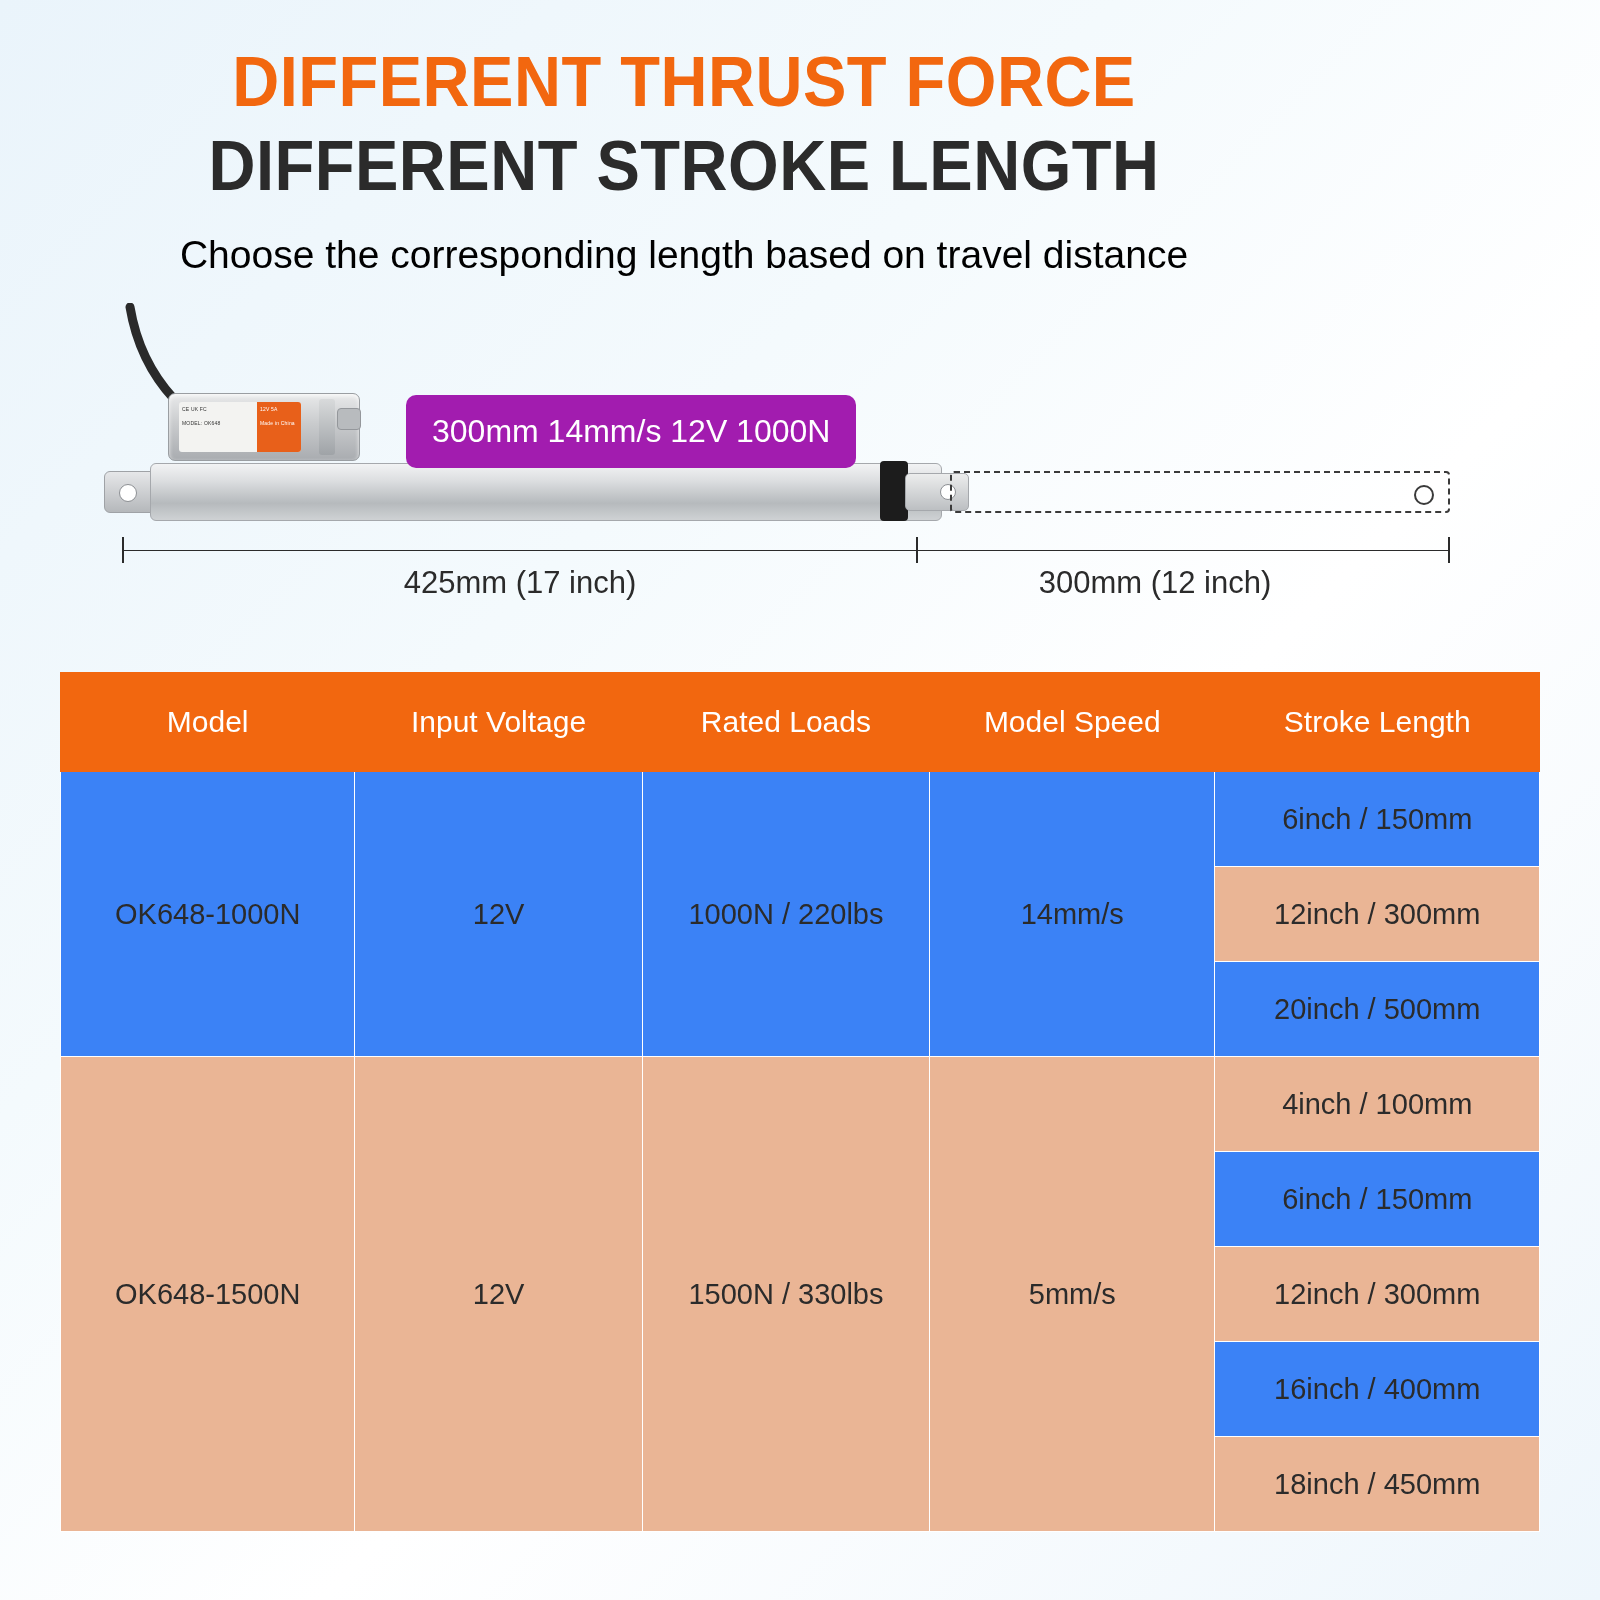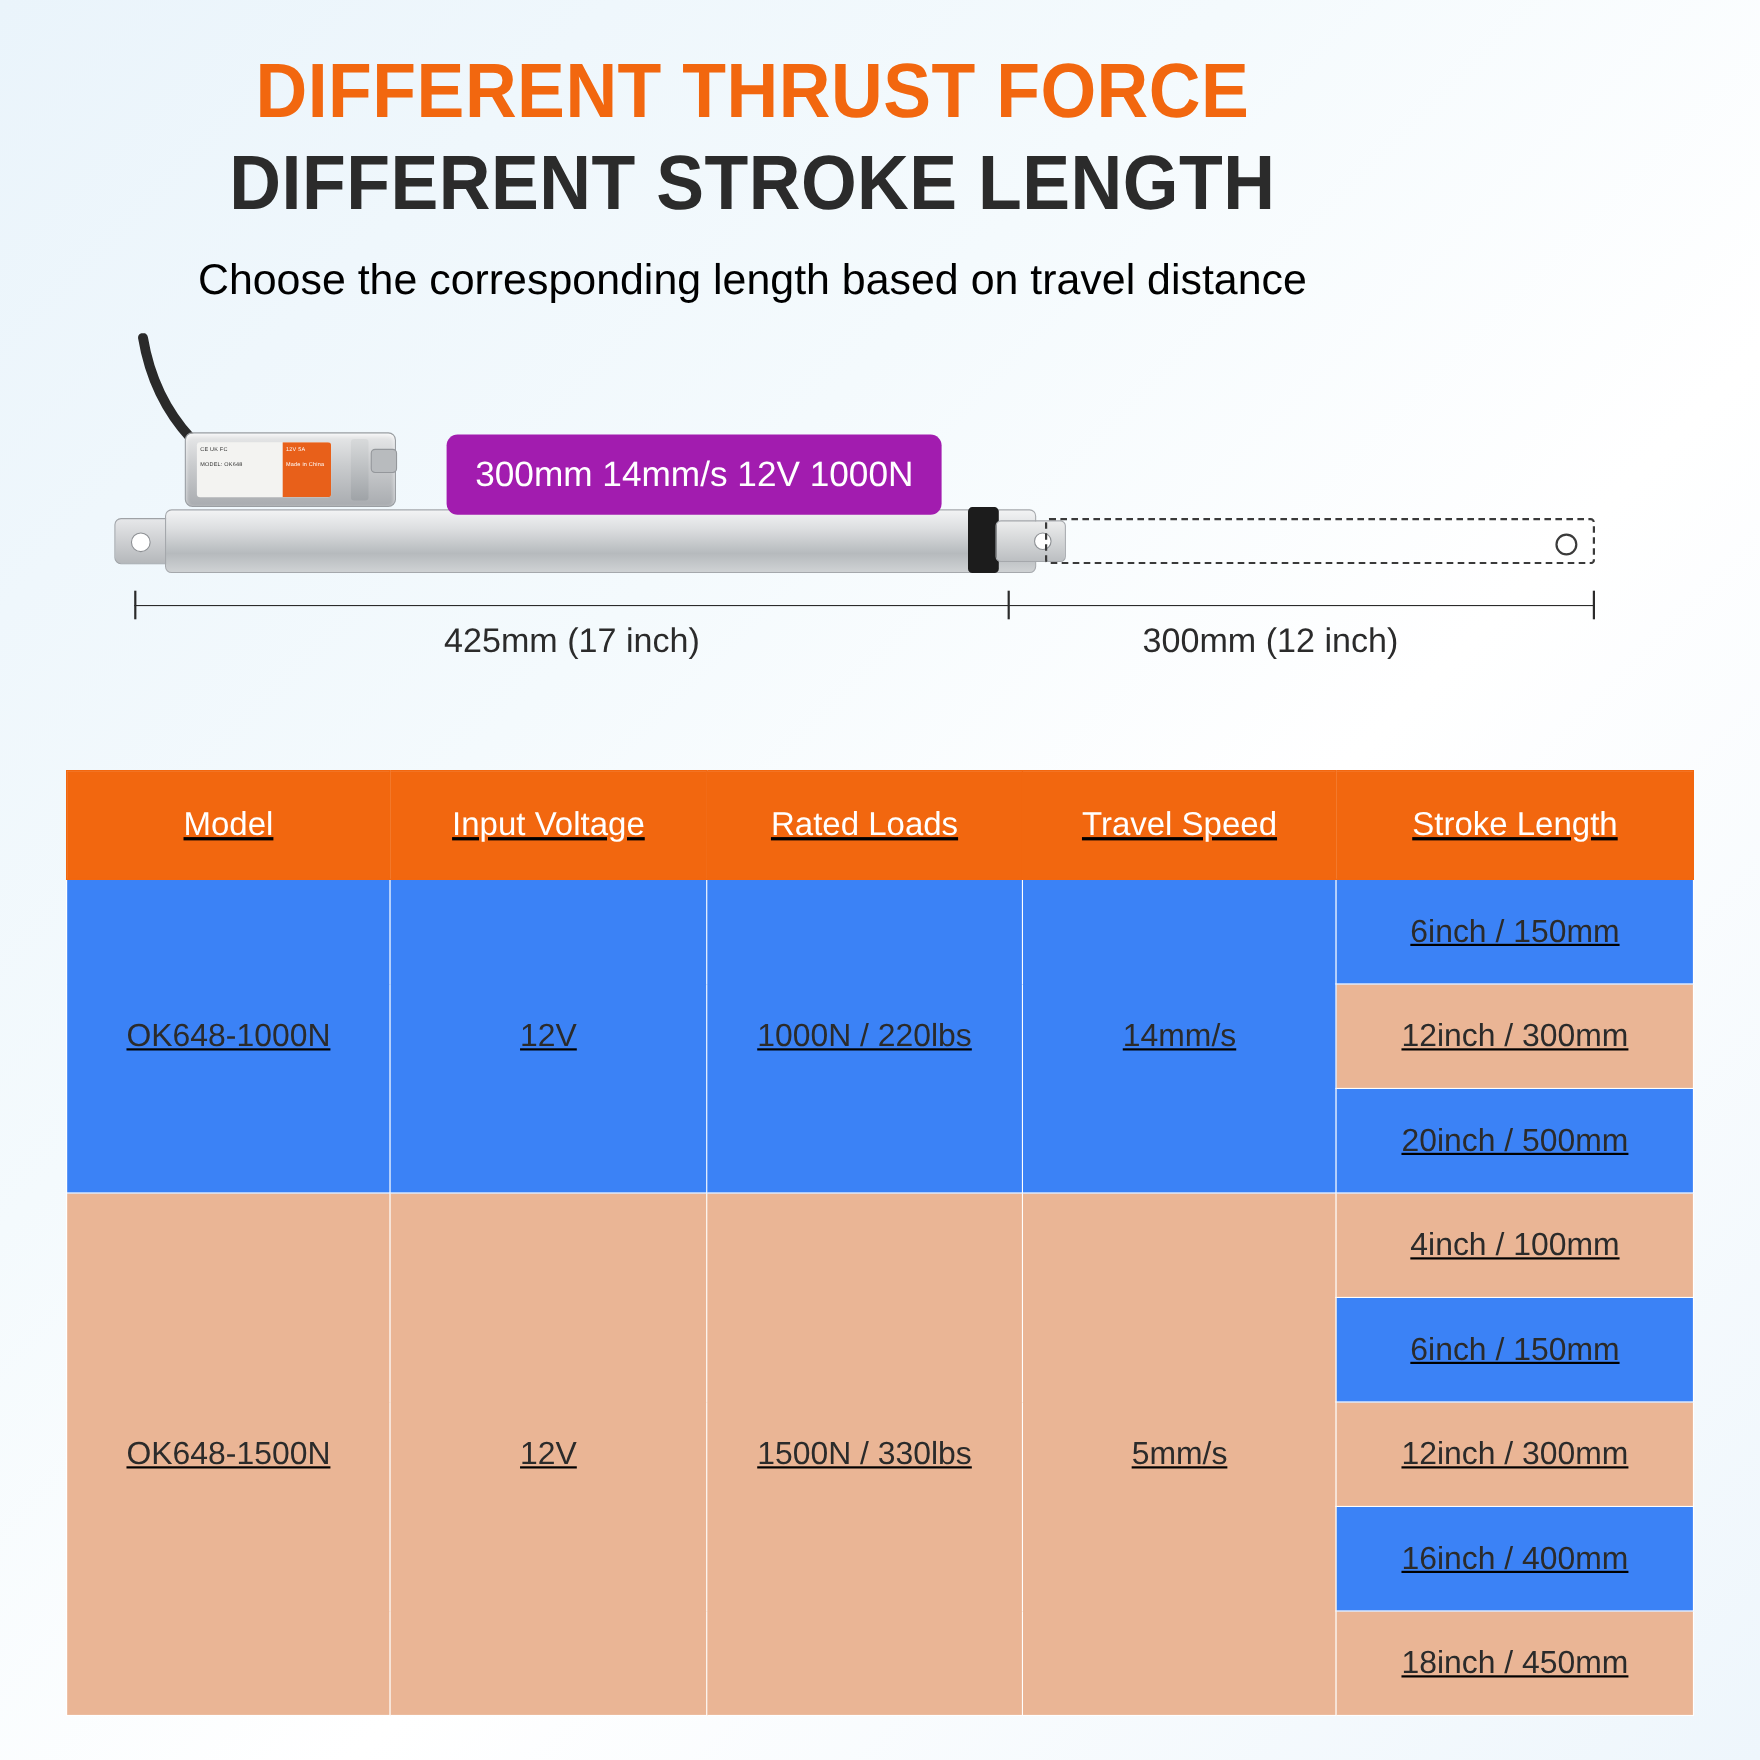--- a/index.html
+++ b/index.html
@@ -217,25 +217,24 @@
     font-size: 31px;
     color: #2b2b2b;
     text-align: center;
     white-space: nowrap;
   }
 
   
   .spec-table {
     position: absolute;
     left: 60px;
-    top: 700px;
+    top: 672px;
     width: 1480px;
     border-collapse: collapse;
     table-layout: fixed;
-    text-decoration: underline;
   }
   .spec-table th {
     background: #f2670f;
     color: #fff;
     font-size: 30px;
     font-weight: normal;
     height: 96px;
     border: 1px solid #f2670f;
   }
   .spec-table td {
@@ -310,21 +309,21 @@
     <div class="dim-tick" style="left:1448px; top:242px; height:26px;"></div>
     <div class="dim-label" style="left:889px; top:270px; width:532px;">300mm (12 inch)</div>
   </div>
 
   <table class="spec-table">
     <thead>
       <tr>
         <th class="col-model">Model</th>
         <th class="col-volt">Input Voltage</th>
         <th class="col-loads">Rated Loads</th>
-        <th class="col-speed">Travel Speed</th>
+        <th class="col-speed">Model Speed</th>
         <th class="col-stroke">Stroke Length</th>
       </tr>
     </thead>
     <tbody>
 
       <tr>
         <td rowspan="3">OK648-1000N</td>
         <td rowspan="3">12V</td>
         <td rowspan="3">1000N / 220lbs</td>
         <td rowspan="3">14mm/s</td>

